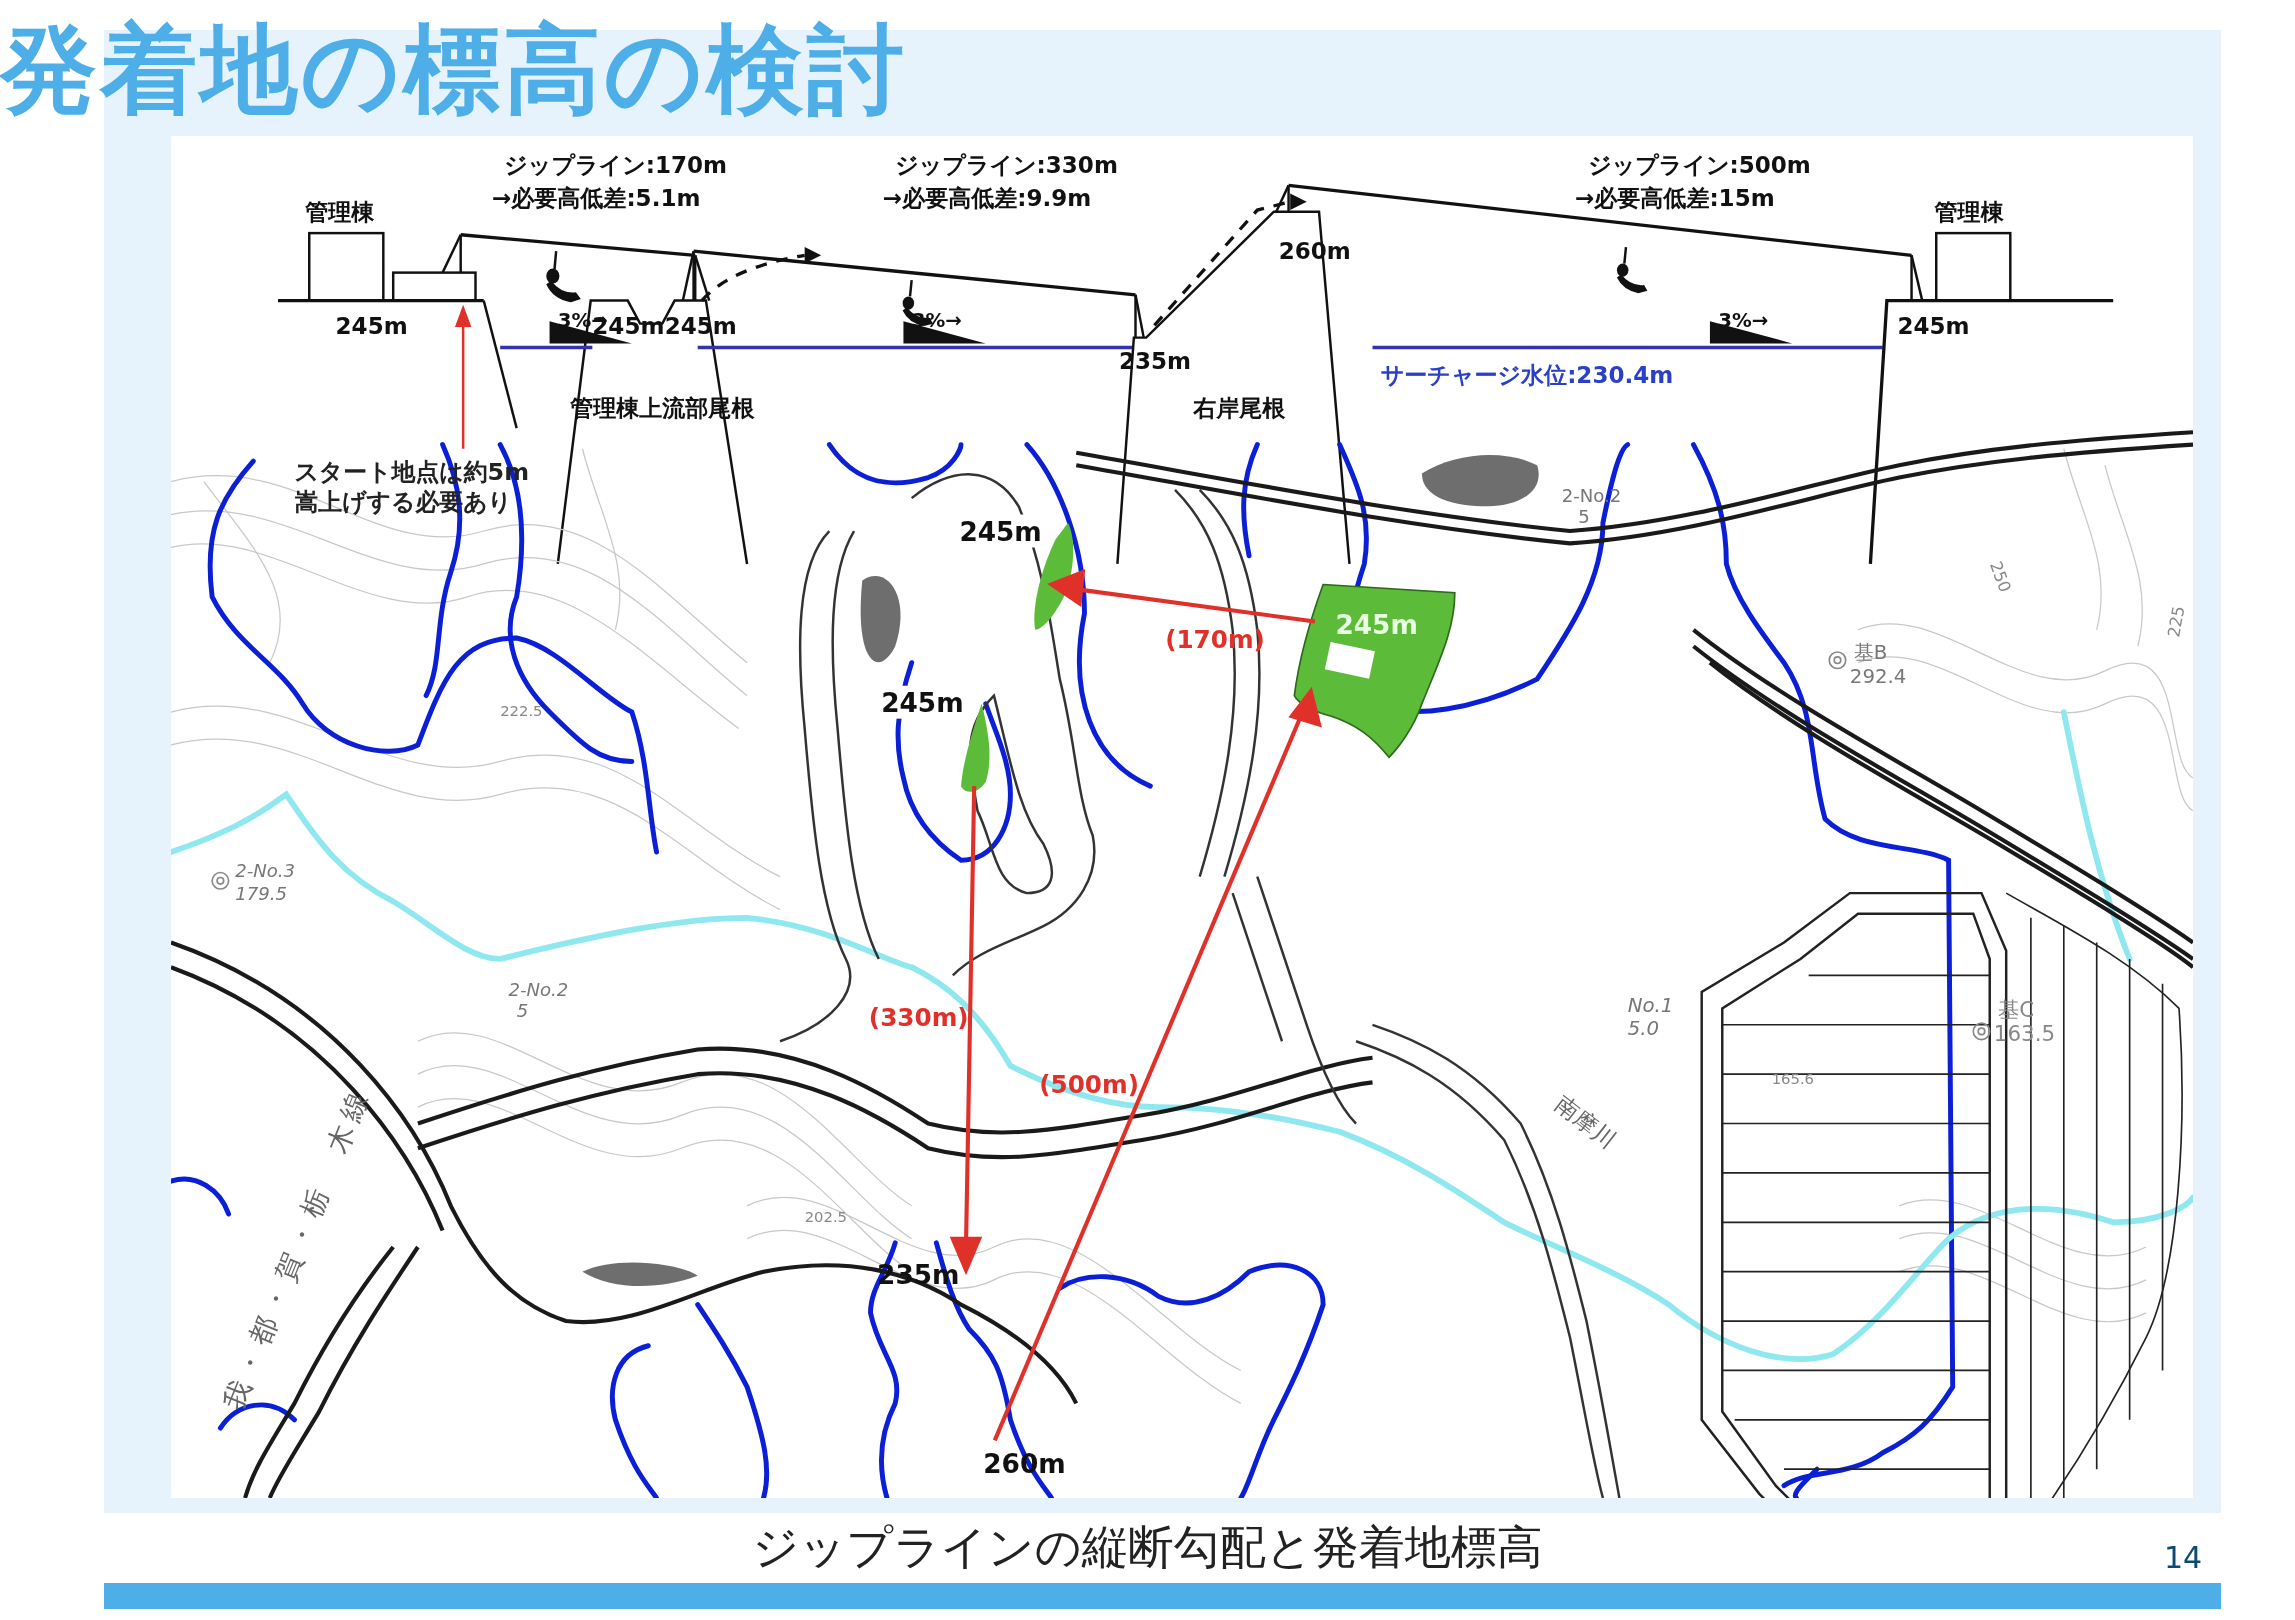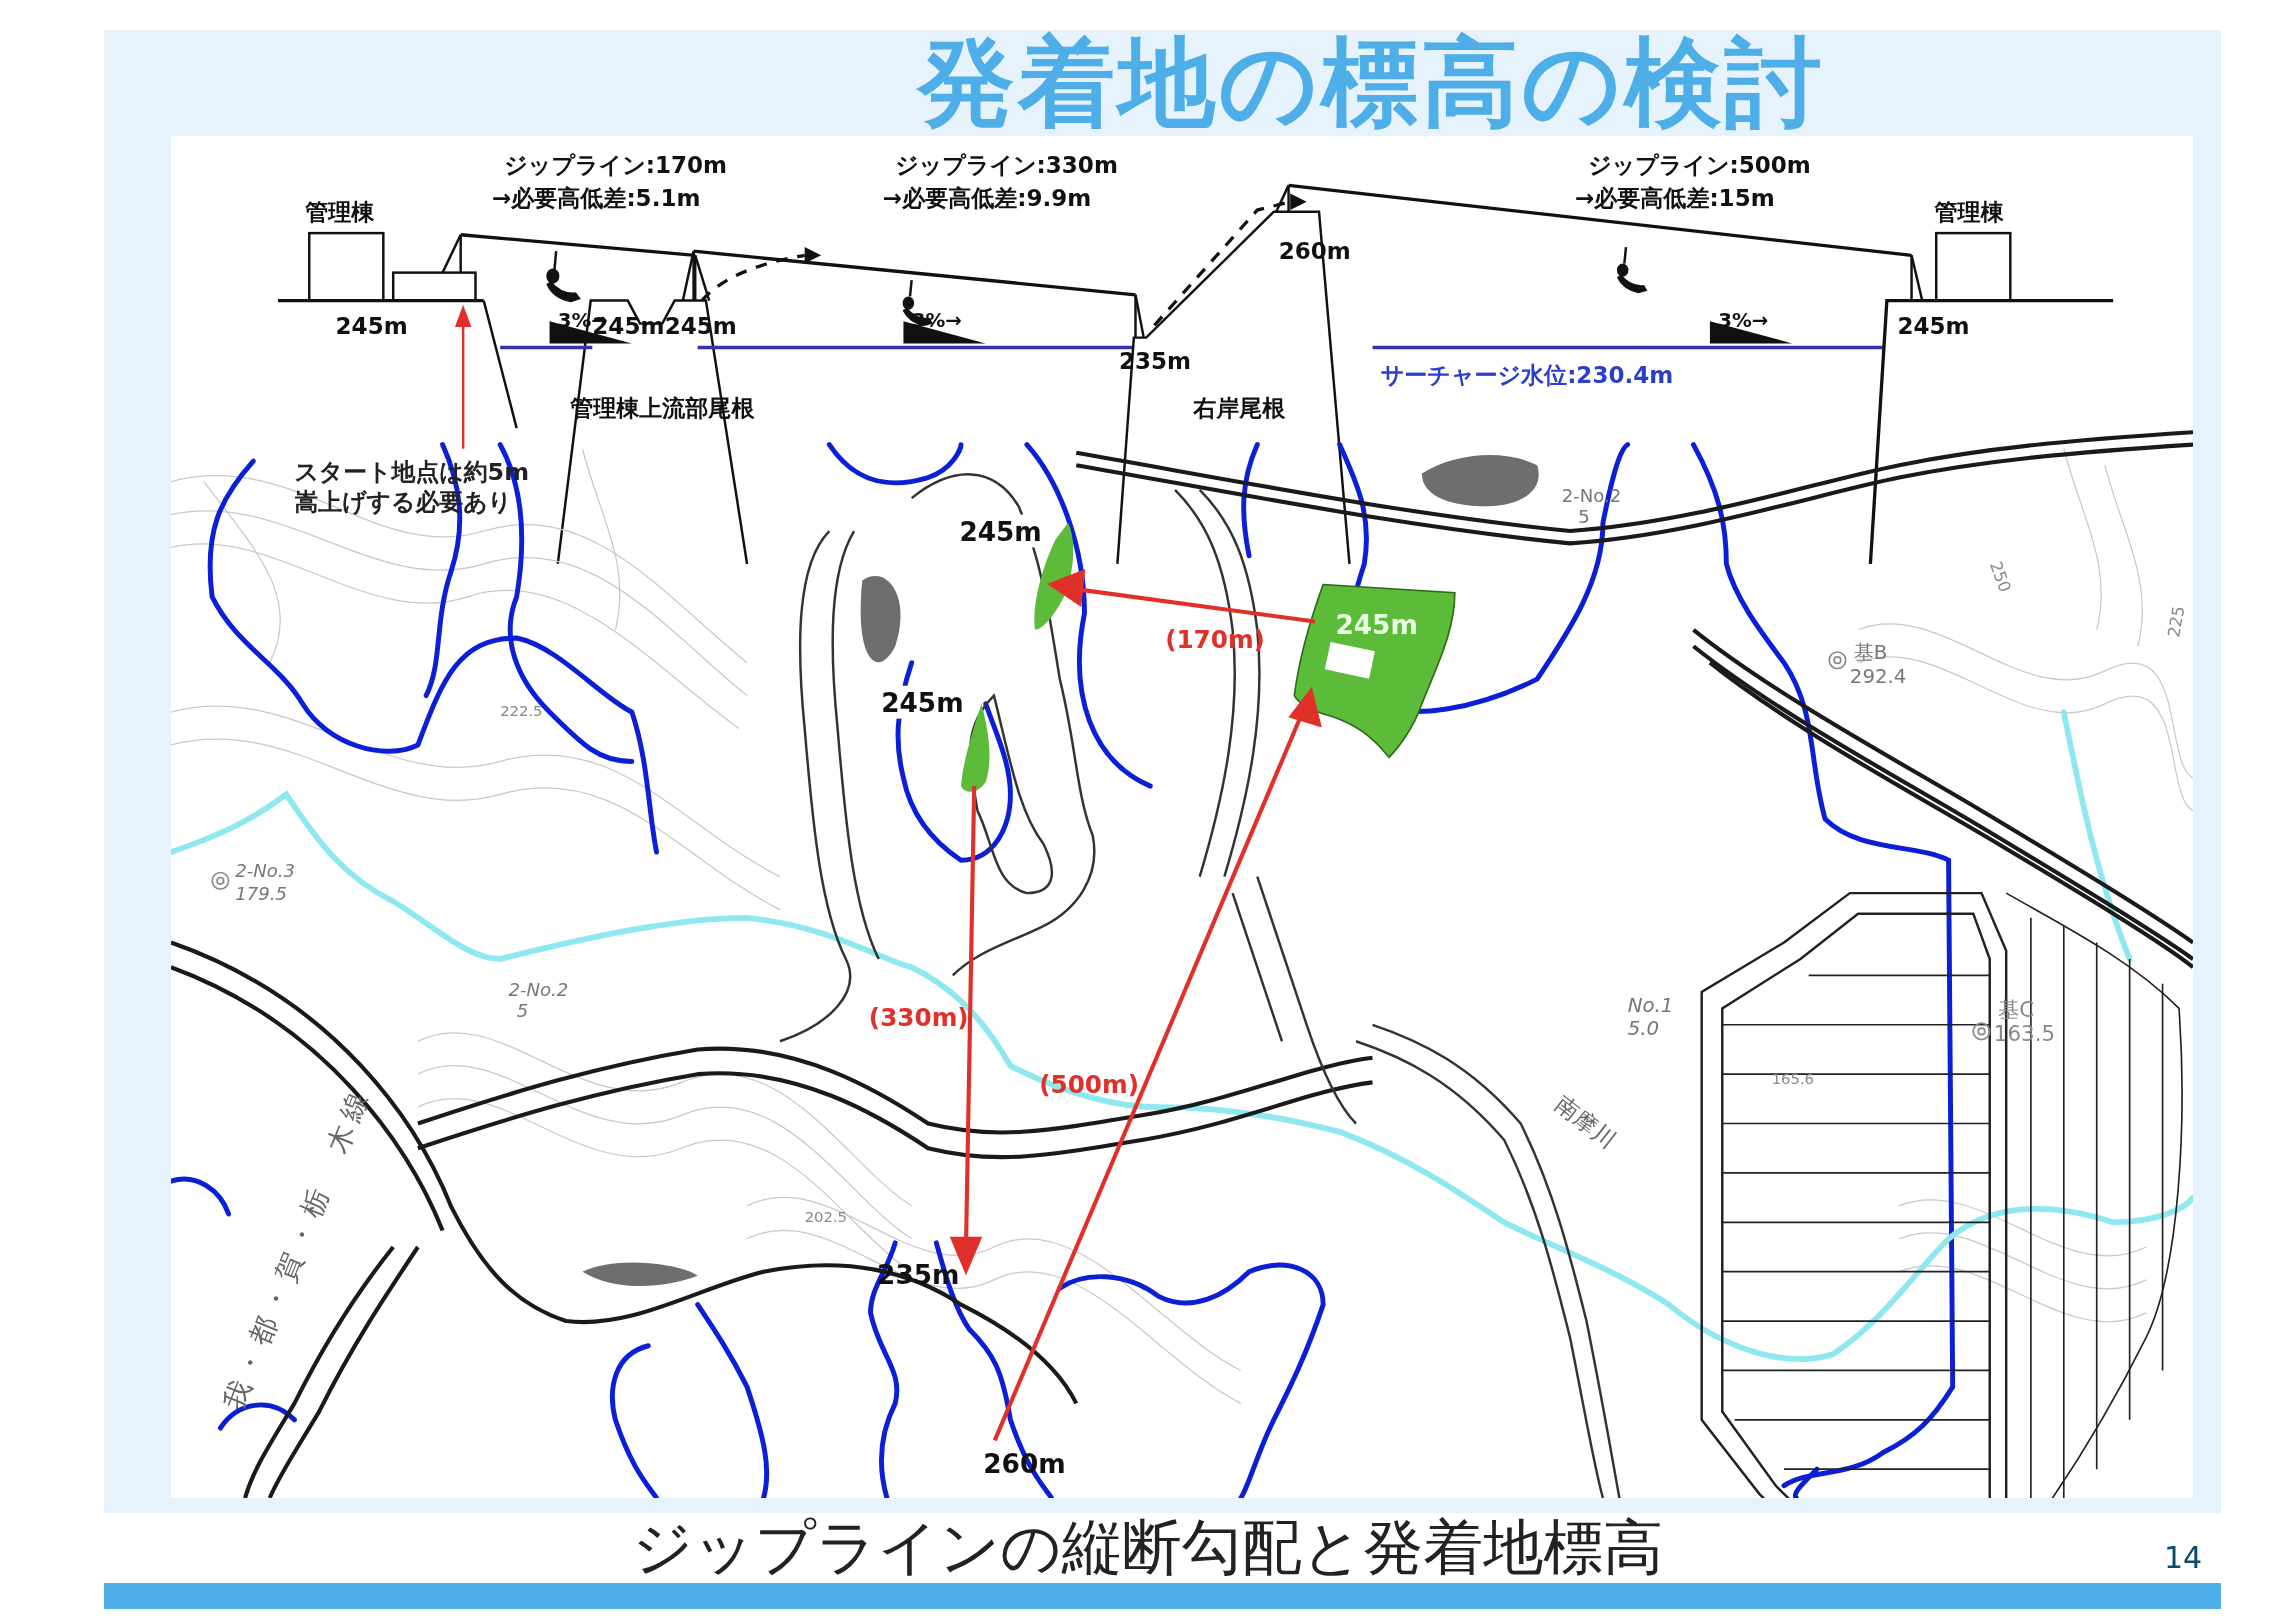--- a/index.html
+++ b/index.html
@@ -1,24 +1,24 @@
 <!DOCTYPE html>
 <html style="font-size:13px"><head>
 <meta charset="utf-8">
 <style>
   html, body { margin:0; padding:0; background:#ffffff; }
   body { width:2295px; height:1621px; position:relative; overflow:hidden;
          font-family:"DejaVu Sans", sans-serif; }
   .panel { position:absolute; left:104px; top:30px; width:2117px; height:1483px; background:#E6F3FC; }
-  .title { position:absolute; left:0; top:33px; width:1825px; text-align:right;
+  .title { position:absolute; left:0; top:20px; width:1825px; text-align:left;
            font-size:97px; font-weight:bold; color:#4DAEE8; letter-spacing:3.3px; line-height:99px; }
   .figure { position:absolute; left:171px; top:136px; width:2022px; height:1362px; background:#ffffff; overflow:hidden; }
   .figure svg { position:absolute; left:0; top:0; }
   .caption { position:absolute; left:0; top:1518px; width:2295px; text-align:center;
-             font-size:60px; color:#222; line-height:58px; }
+             font-size:46px; color:#222; line-height:58px; }
   .pageno { position:absolute; left:2164px; top:1540px; font-size:30px; color:#0c4a6e; }
   .bottom-bar { position:absolute; left:104px; top:1583px; width:2117px; height:26px; background:#4DAEE8; }
   .lbl { font-family:"DejaVu Sans", sans-serif; font-weight:bold; }
 </style>
 </head>
 <body>
 
 <div class="panel"></div>
 
 <div class="title">発着地の標高の検討</div>

